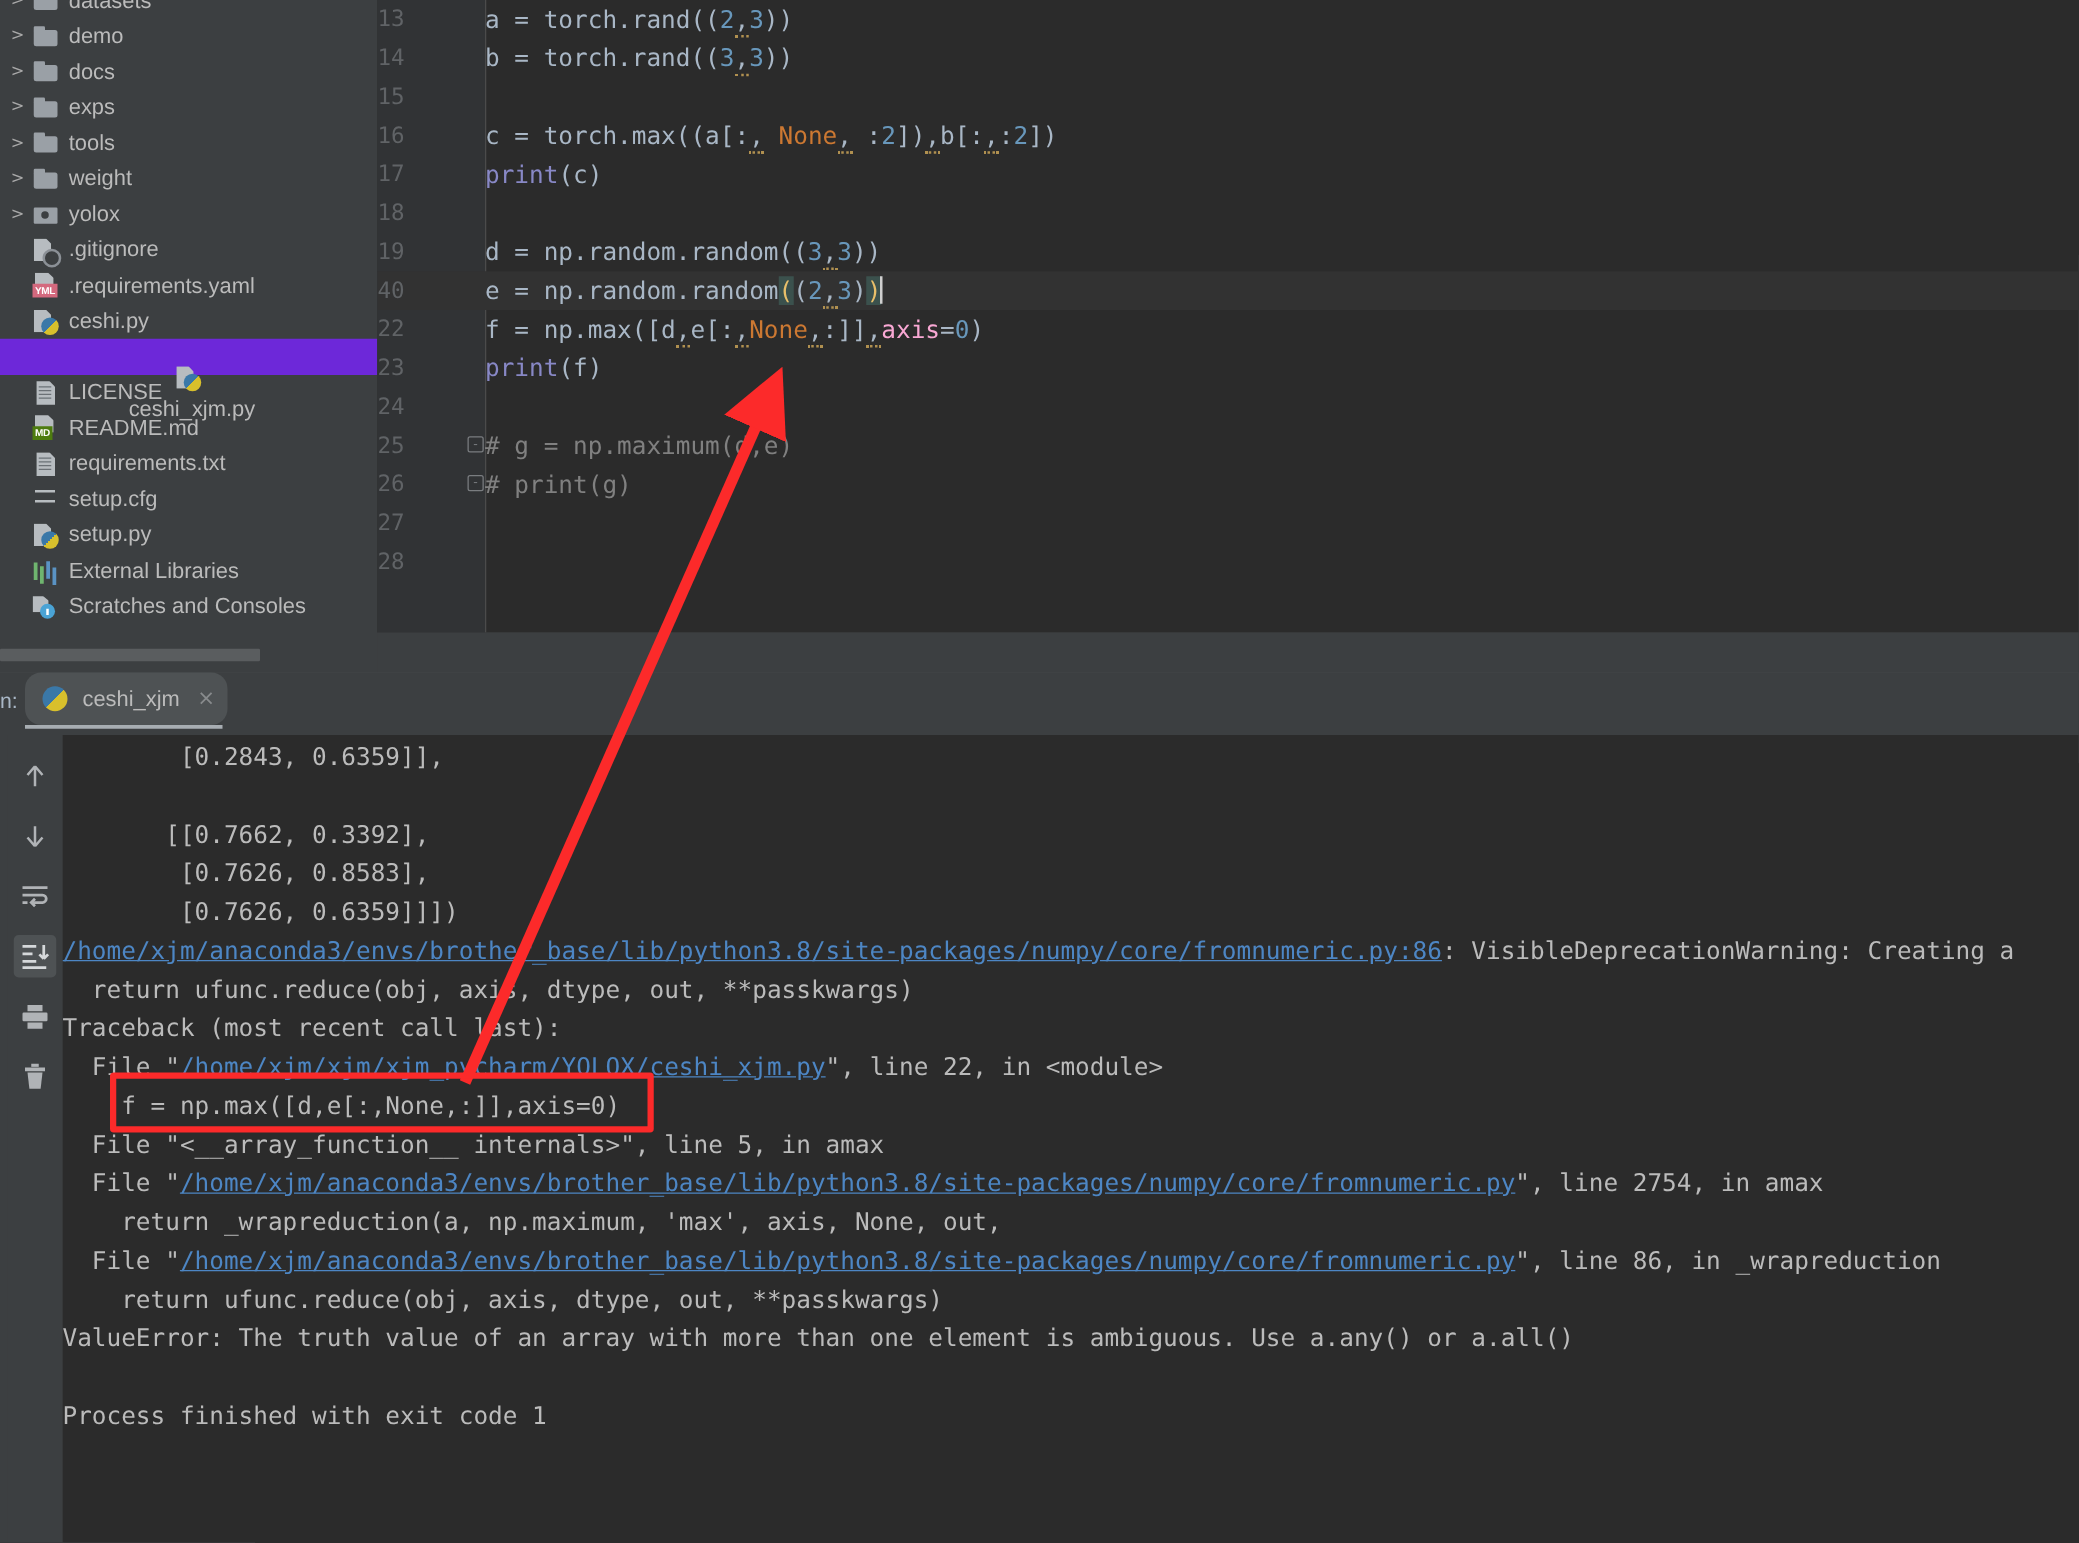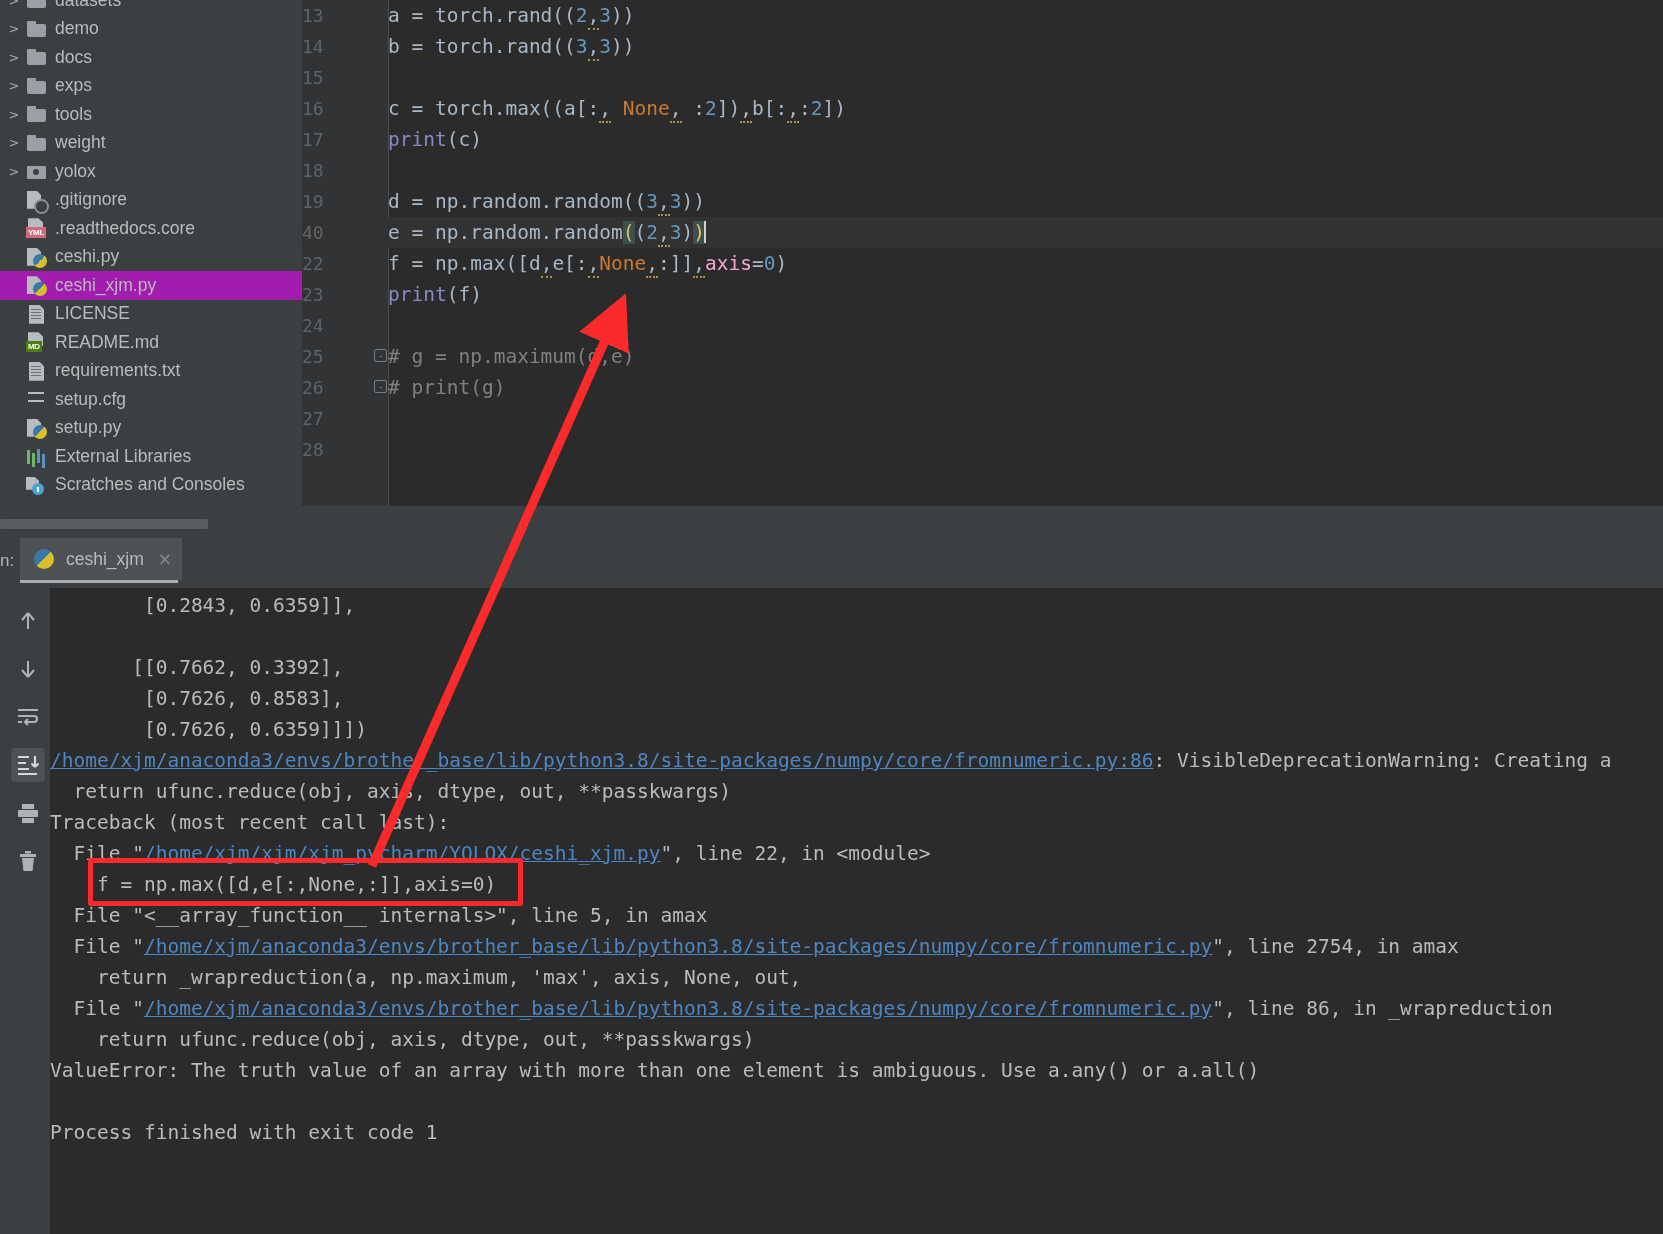--- a/index.html
+++ b/index.html
@@ -22,21 +22,21 @@
   .tree-row {
     position: relative;
     height: 28.5px;
     display: flex;
     align-items: center;
     padding-left: 4px;
     color: #bbbbbb;
     font-size: 17.5px;
     white-space: nowrap;
   }
-  .tree-row.selected { background: #a21caf; }
+  .tree-row.selected { background: #6d28d9; flex-direction: column; }
   .tree-row .arrow {
     width: 20px; flex: 0 0 20px;
     color: #a9a9a9; font-size: 13px;
     text-align: center;
     font-family: "DejaVu Sans", sans-serif;
   }
   .tree-row .arrow.blank { visibility: hidden; }
   .tree-row .ico {
     width: 26px; flex: 0 0 26px;
     height: 22px;
@@ -250,20 +250,21 @@
     position: absolute; left: 0px; top: 13px;
     color: #a9b7c6;
     font-size: 17px;
   }
   #run-tab {
     position: absolute; left: 20px; top: 0px;
     height: 42px;
     display: flex; align-items: center;
     padding: 0 10px 0 14px;
     background: #4e5254;
+    border-radius: 13px;
   }
   #run-tab .py-ico {
     position: relative;
     width: 22px; height: 22px; margin-right: 10px;
   }
   #run-tab .py-ico::after {
     content: ""; position: absolute; left: 0; top: 1px;
     width: 20px; height: 20px; border-radius: 50%;
     background: linear-gradient(135deg, #3a78a8 0 50%, #d8c02c 50% 100%);
   }
@@ -376,21 +377,21 @@
         <div class="tree-row">
           <span class="arrow blank"></span>
           <span class="ico ic-git"></span>
           <span class="label">.gitignore</span>
         </div>
         <div class="tree-row">
           <span class="arrow blank"></span>
           <span class="ico ic-badge">
             <span class="badge-txt badge-yml">YML</span>
           </span>
-          <span class="label">.readthedocs.core</span>
+          <span class="label">.requirements.yaml</span>
         </div>
         <div class="tree-row">
           <span class="arrow blank"></span>
           <span class="ico ic-py"></span>
           <span class="label">ceshi.py</span>
         </div>
         <div class="tree-row selected">
           <span class="arrow blank"></span>
           <span class="ico ic-py"></span>
           <span class="label">ceshi_xjm.py</span>

